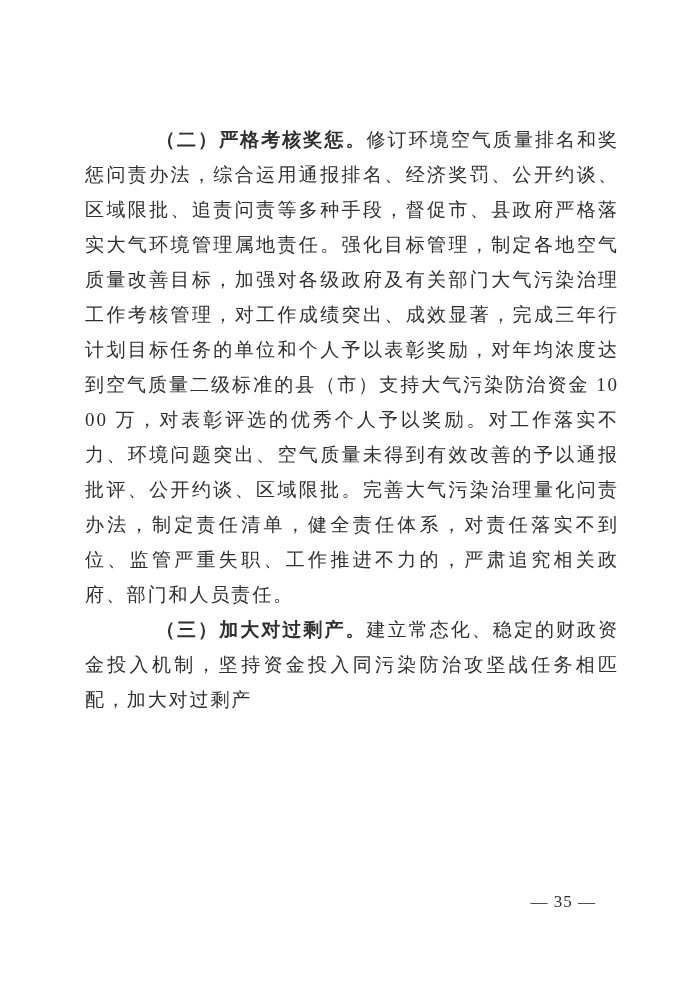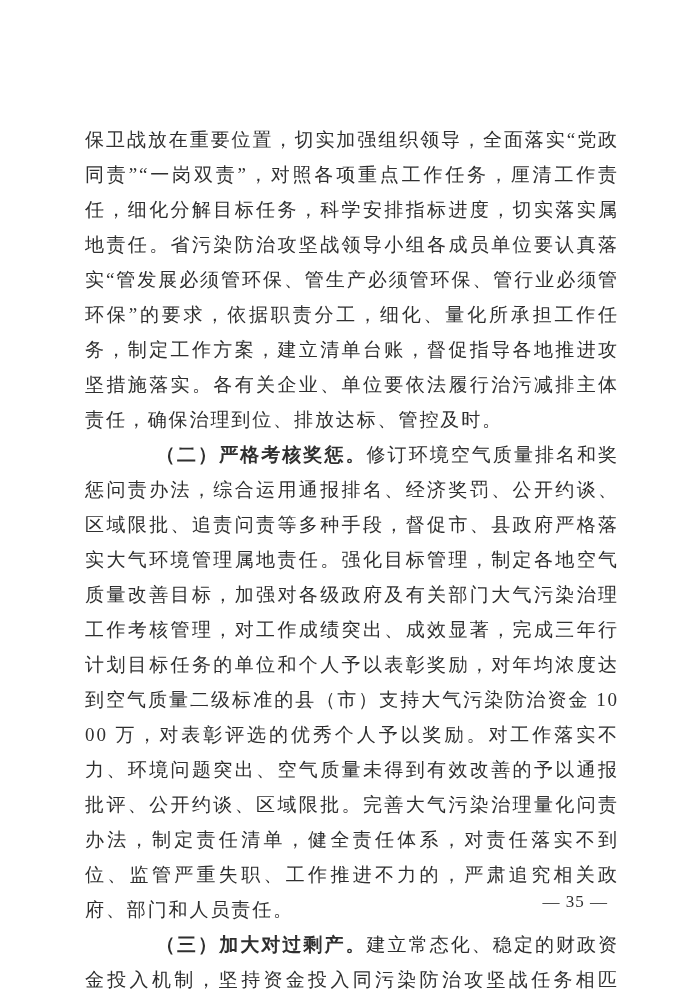--- a/index.html
+++ b/index.html
@@ -42,31 +42,30 @@
   .seg-b {
     font-weight: 700;
     margin-left: 33px;
   }
   .seg-r {
     font-weight: 400;
   }
   .page-number {
     position: absolute;
     top: 892px;
-    right: 92px;
+    right: 104px;
     font-family: "Liberation Serif", "DejaVu Serif", serif;
     font-size: 17px;
     letter-spacing: 1px;
     color: #2f2f2f;
     white-space: nowrap;
   }
 </style>
 </head>
 <body>
 
 <div class="page">
   <div class="doc-body">
-      <p><span class="seg-r">保卫战放在重要位置，切实加强组织领导，全面落实“党政同责”“一岗双责”，对照各项重点工作任务，厘清工作责任，细化分解目标任务，科学安排指标进度，切实落实属地责任。省污染防治攻坚战领导小组各成员单位要认真落实“管发展必须管环保、管生产必须管环保、管行业必须管环保”的要求，依据职责分工，细化、量化所承担工作任务，制定工作方案，建立清单台账，督促指导各地推进攻坚措施落实。各有关企业、单位要依法履行治污减排主体责任，确保治理到位、排放达标、管控及时。</span></p>
       <p class="indented"><span class="seg-b">（二）严格考核奖惩。</span><span class="seg-r">修订环境空气质量排名和奖惩问责办法，综合运用通报排名、经济奖罚、公开约谈、区域限批、追责问责等多种手段，督促市、县政府严格落实大气环境管理属地责任。强化目标管理，制定各地空气质量改善目标，加强对各级政府及有关部门大气污染治理工作考核管理，对工作成绩突出、成效显著，完成三年行计划目标任务的单位和个人予以表彰奖励，对年均浓度达到空气质量二级标准的县（市）支持大气污染防治资金 1000 万，对表彰评选的优秀个人予以奖励。对工作落实不力、环境问题突出、空气质量未得到有效改善的予以通报批评、公开约谈、区域限批。完善大气污染治理量化问责办法，制定责任清单，健全责任体系，对责任落实不到位、监管严重失职、工作推进不力的，严肃追究相关政府、部门和人员责任。</span></p>
       <p class="indented"><span class="seg-b">（三）加大对过剩产。</span><span class="seg-r">建立常态化、稳定的财政资金投入机制，坚持资金投入同污染防治攻坚战任务相匹配，加大对过剩产</span></p>
     </div>
   <div class="page-number">— 35 —</div>
 </div>
 
 </body></html>

